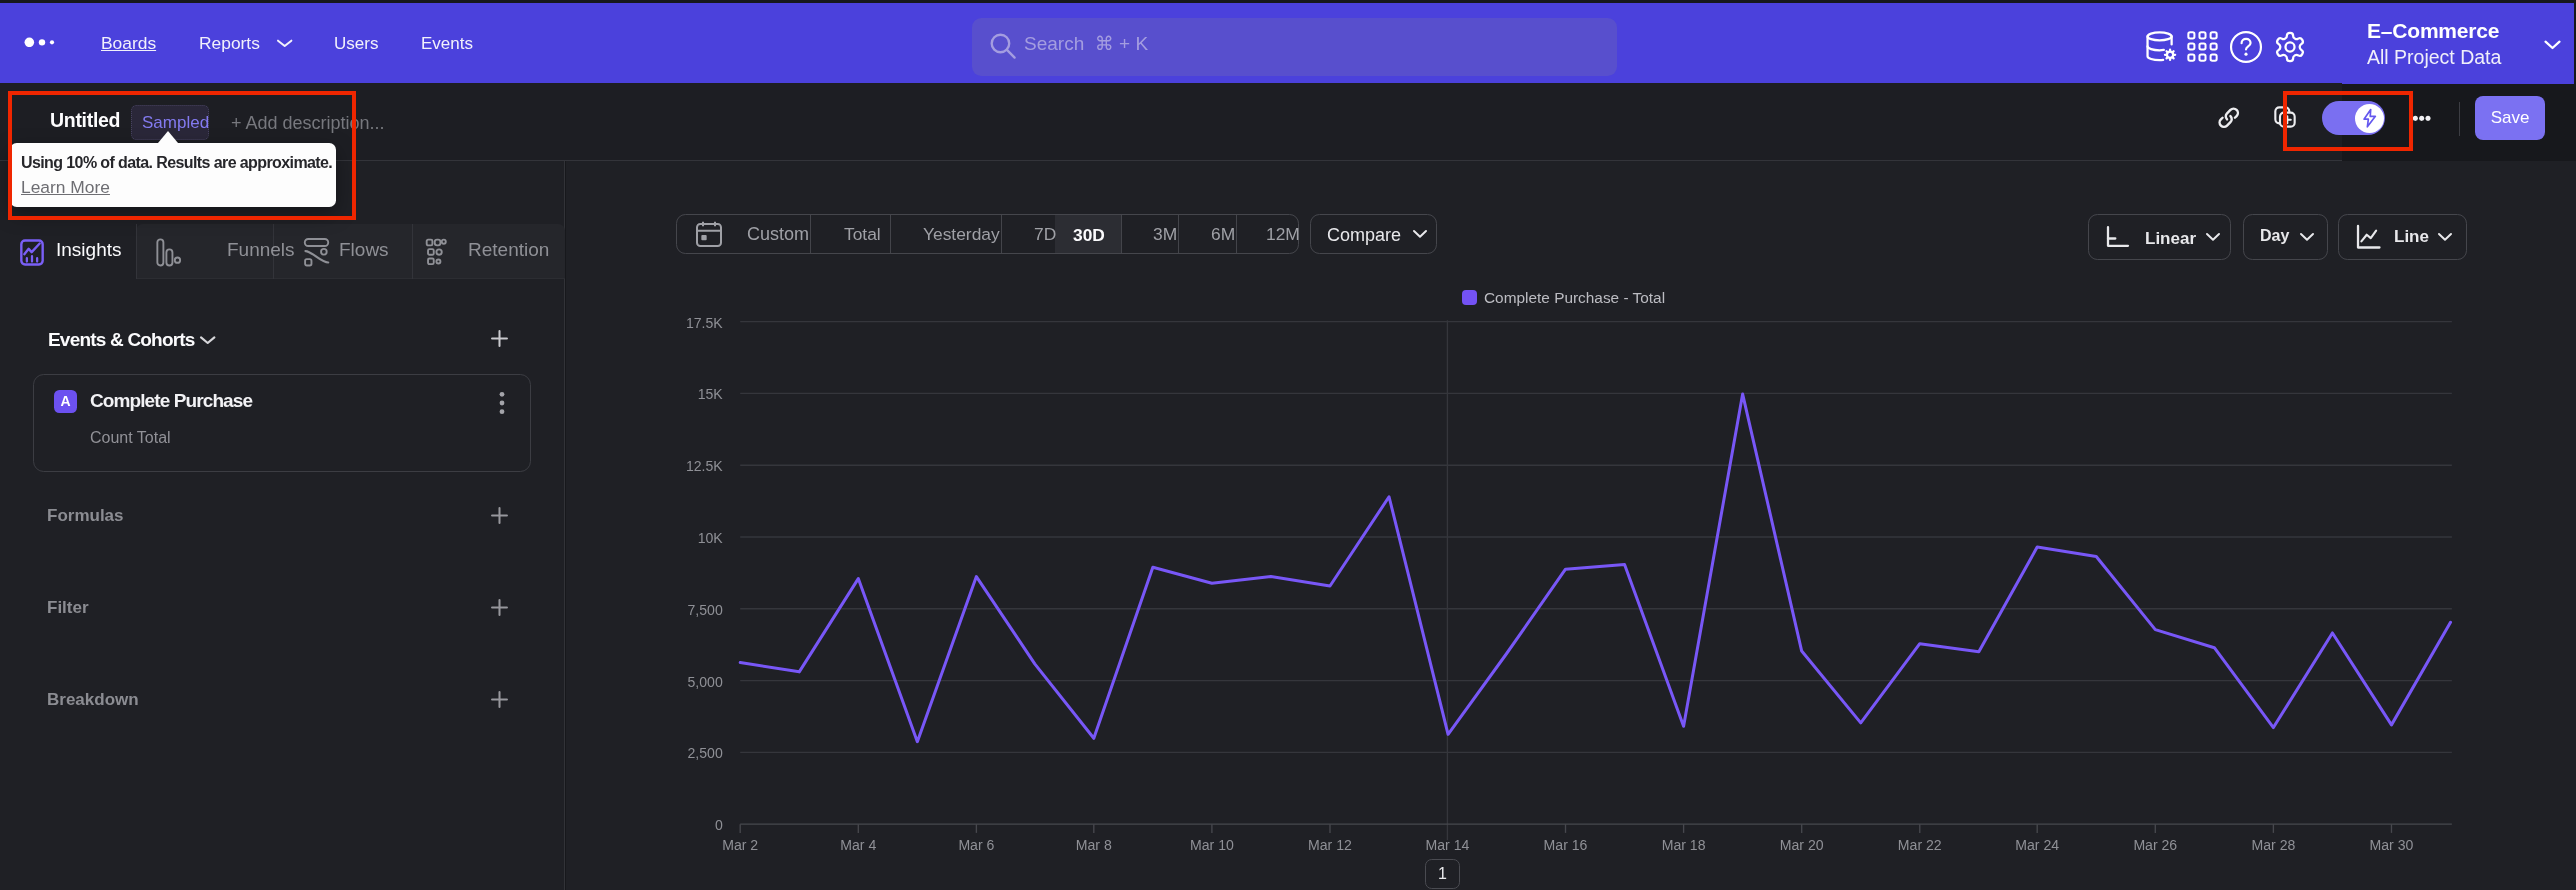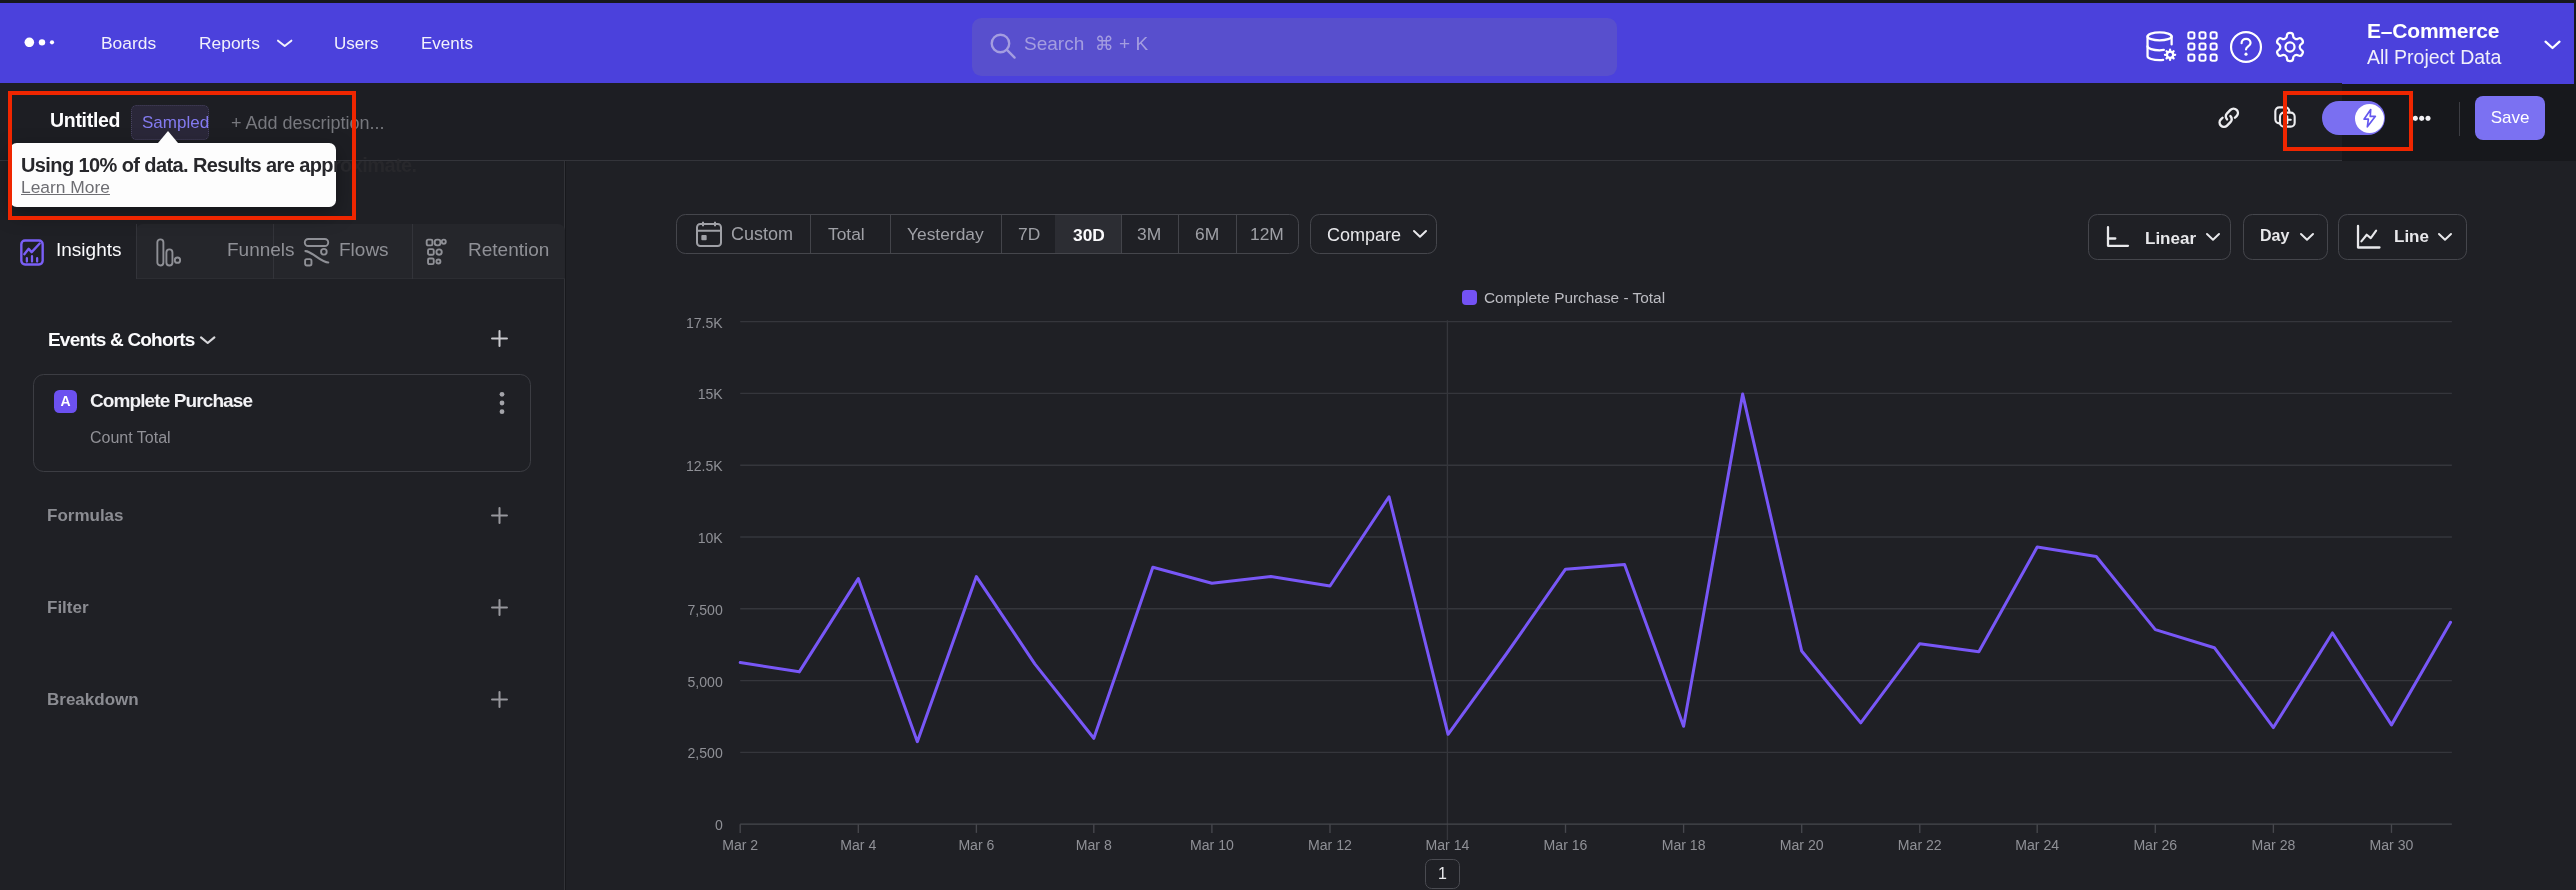--- a/index.html
+++ b/index.html
@@ -22,33 +22,33 @@
     background:#1f2025; border-right:1.3px solid #323338; }
   #tabstrip { position:absolute; left:0; top:224px; width:565px; height:55px; }
   .tab-inactive { position:absolute; top:0; height:55px; background:#25262b; }
   .tabsep { position:absolute; top:0; width:1.3px; height:55px; background:#33343a; }
   .tablabel { color:#8f9096; font-size:19px; font-weight:400; }
 
   
   #main { position:absolute; left:566px; top:161px; width:2010px; height:729px; background:#1f2025; }
 
   .ctlbox { position:absolute; border:1.3px solid #45464c; border-radius:9.4px; height:40px; }
-  .ctltext { color:#9fa0a6; font-size:17.4px; }
+  .ctltext { color:#9fa0a6; font-size:17.4px;margin-left:16px; }
 </style>
 </head>
 <body>
 <div id="page">
   <div id="nav">
 
     <svg class="abs" style="left:23.5px;top:34px" width="32" height="10.7" viewBox="0 0 48 16">
       <circle cx="8" cy="8" r="7.2" fill="#ffffff"></circle>
       <circle cx="27" cy="8" r="4.8" fill="#ffffff"></circle>
       <circle cx="42" cy="8" r="3.1" fill="#ffffff"></circle>
     </svg>
-    <div class="navitem" style="left:101px;">Boards</div>
+    <div class="navitem" style="left:101px;text-decoration:underline;">Boards</div>
     <div class="navitem" style="left:199px;">Reports</div>
     <svg class="abs" style="left:276px;top:35px" width="17.4" height="10.7" viewBox="0 0 26 16">
       <path d="M3 4 L13 12 L23 4" stroke="#f2f1fb" stroke-width="3" fill="none" stroke-linecap="round" stroke-linejoin="round"></path>
     </svg>
     <div class="navitem" style="left:334px;font-size:17px;">Users</div>
     <div class="navitem" style="left:421px;font-size:17px;">Events</div>
 
     <div class="abs" style="left:972px;top:15.4px;width:645px;height:58px;background:#584fcd;border-radius:9.4px;"></div>
     <svg class="abs" style="left:989px;top:29px" width="31" height="31" viewBox="0 0 46 46">
       <circle cx="17" cy="17" r="13" stroke="#a49de0" stroke-width="3.5" fill="none"></circle>
@@ -128,21 +128,21 @@
     </svg>
     <div class="abs" style="left:2459px;top:19px;width:1.3px;height:34px;background:#3c3d43;"></div>
     <div class="abs" style="left:2475px;top:12.7px;width:70px;height:44px;background:#7b71f2;border-radius:8px;color:#ffffff;font-size:17px;text-align:center;line-height:44px;">Save</div>
   </div>
 
   <div class="abs" style="left:8px;top:91px;width:348px;height:129px;border:4.7px solid #ef2600;z-index:50;"></div>
   <div class="abs" style="left:2283px;top:91px;width:130px;height:60px;border:4px solid #ef2600;z-index:50;"></div>
 
   <div class="abs" style="left:10px;top:143px;width:326px;height:64px;background:#fdfdfd;border-radius:6.7px;z-index:40;box-shadow:0 6.7px 20px rgba(0,0,0,0.35);"></div>
   <div class="abs" style="border-left:10.7px solid transparent;border-right:10.7px solid transparent;border-bottom:12px solid #fdfdfd;left:158px;top:131px;width:0;height:0;z-index:40;"></div>
-  <div class="abs" style="left:21px;top:154px;color:#27272b;font-size:20px;font-weight:700;z-index:41;white-space:nowrap;letter-spacing:-0.6px;text-align:right;">Using 10% of data. Results are approximate.</div>
+  <div class="abs" style="left:21px;top:154px;color:#27272b;font-size:16px;font-weight:700;z-index:41;white-space:nowrap;letter-spacing:-0.6px;text-align:right;">Using 10% of data. Results are approximate.</div>
   <div class="abs" style="left:21px;top:177px;color:#6e6e73;font-size:17.4px;text-decoration:underline;z-index:41;white-space:nowrap;">Learn More</div>
   <div id="sidebar"></div>
   <div id="tabstrip">
     <div class="tab-inactive" style="left:136px;width:429px;border-radius:6.7px 6.7px 0 0;border-bottom:1.3px solid #2c2d32;"></div>
     <div class="tabsep" style="left:136px;"></div>
     <div class="tabsep" style="left:273px;"></div>
     <div class="tabsep" style="left:412px;"></div>
 
     <svg class="abs" style="left:20px;top:15.4px" width="24" height="27" viewBox="0 0 36 40">
       <rect x="2" y="2" width="32" height="36" rx="5.5" stroke="#7a5ff6" stroke-width="3.6" fill="none"></rect>

